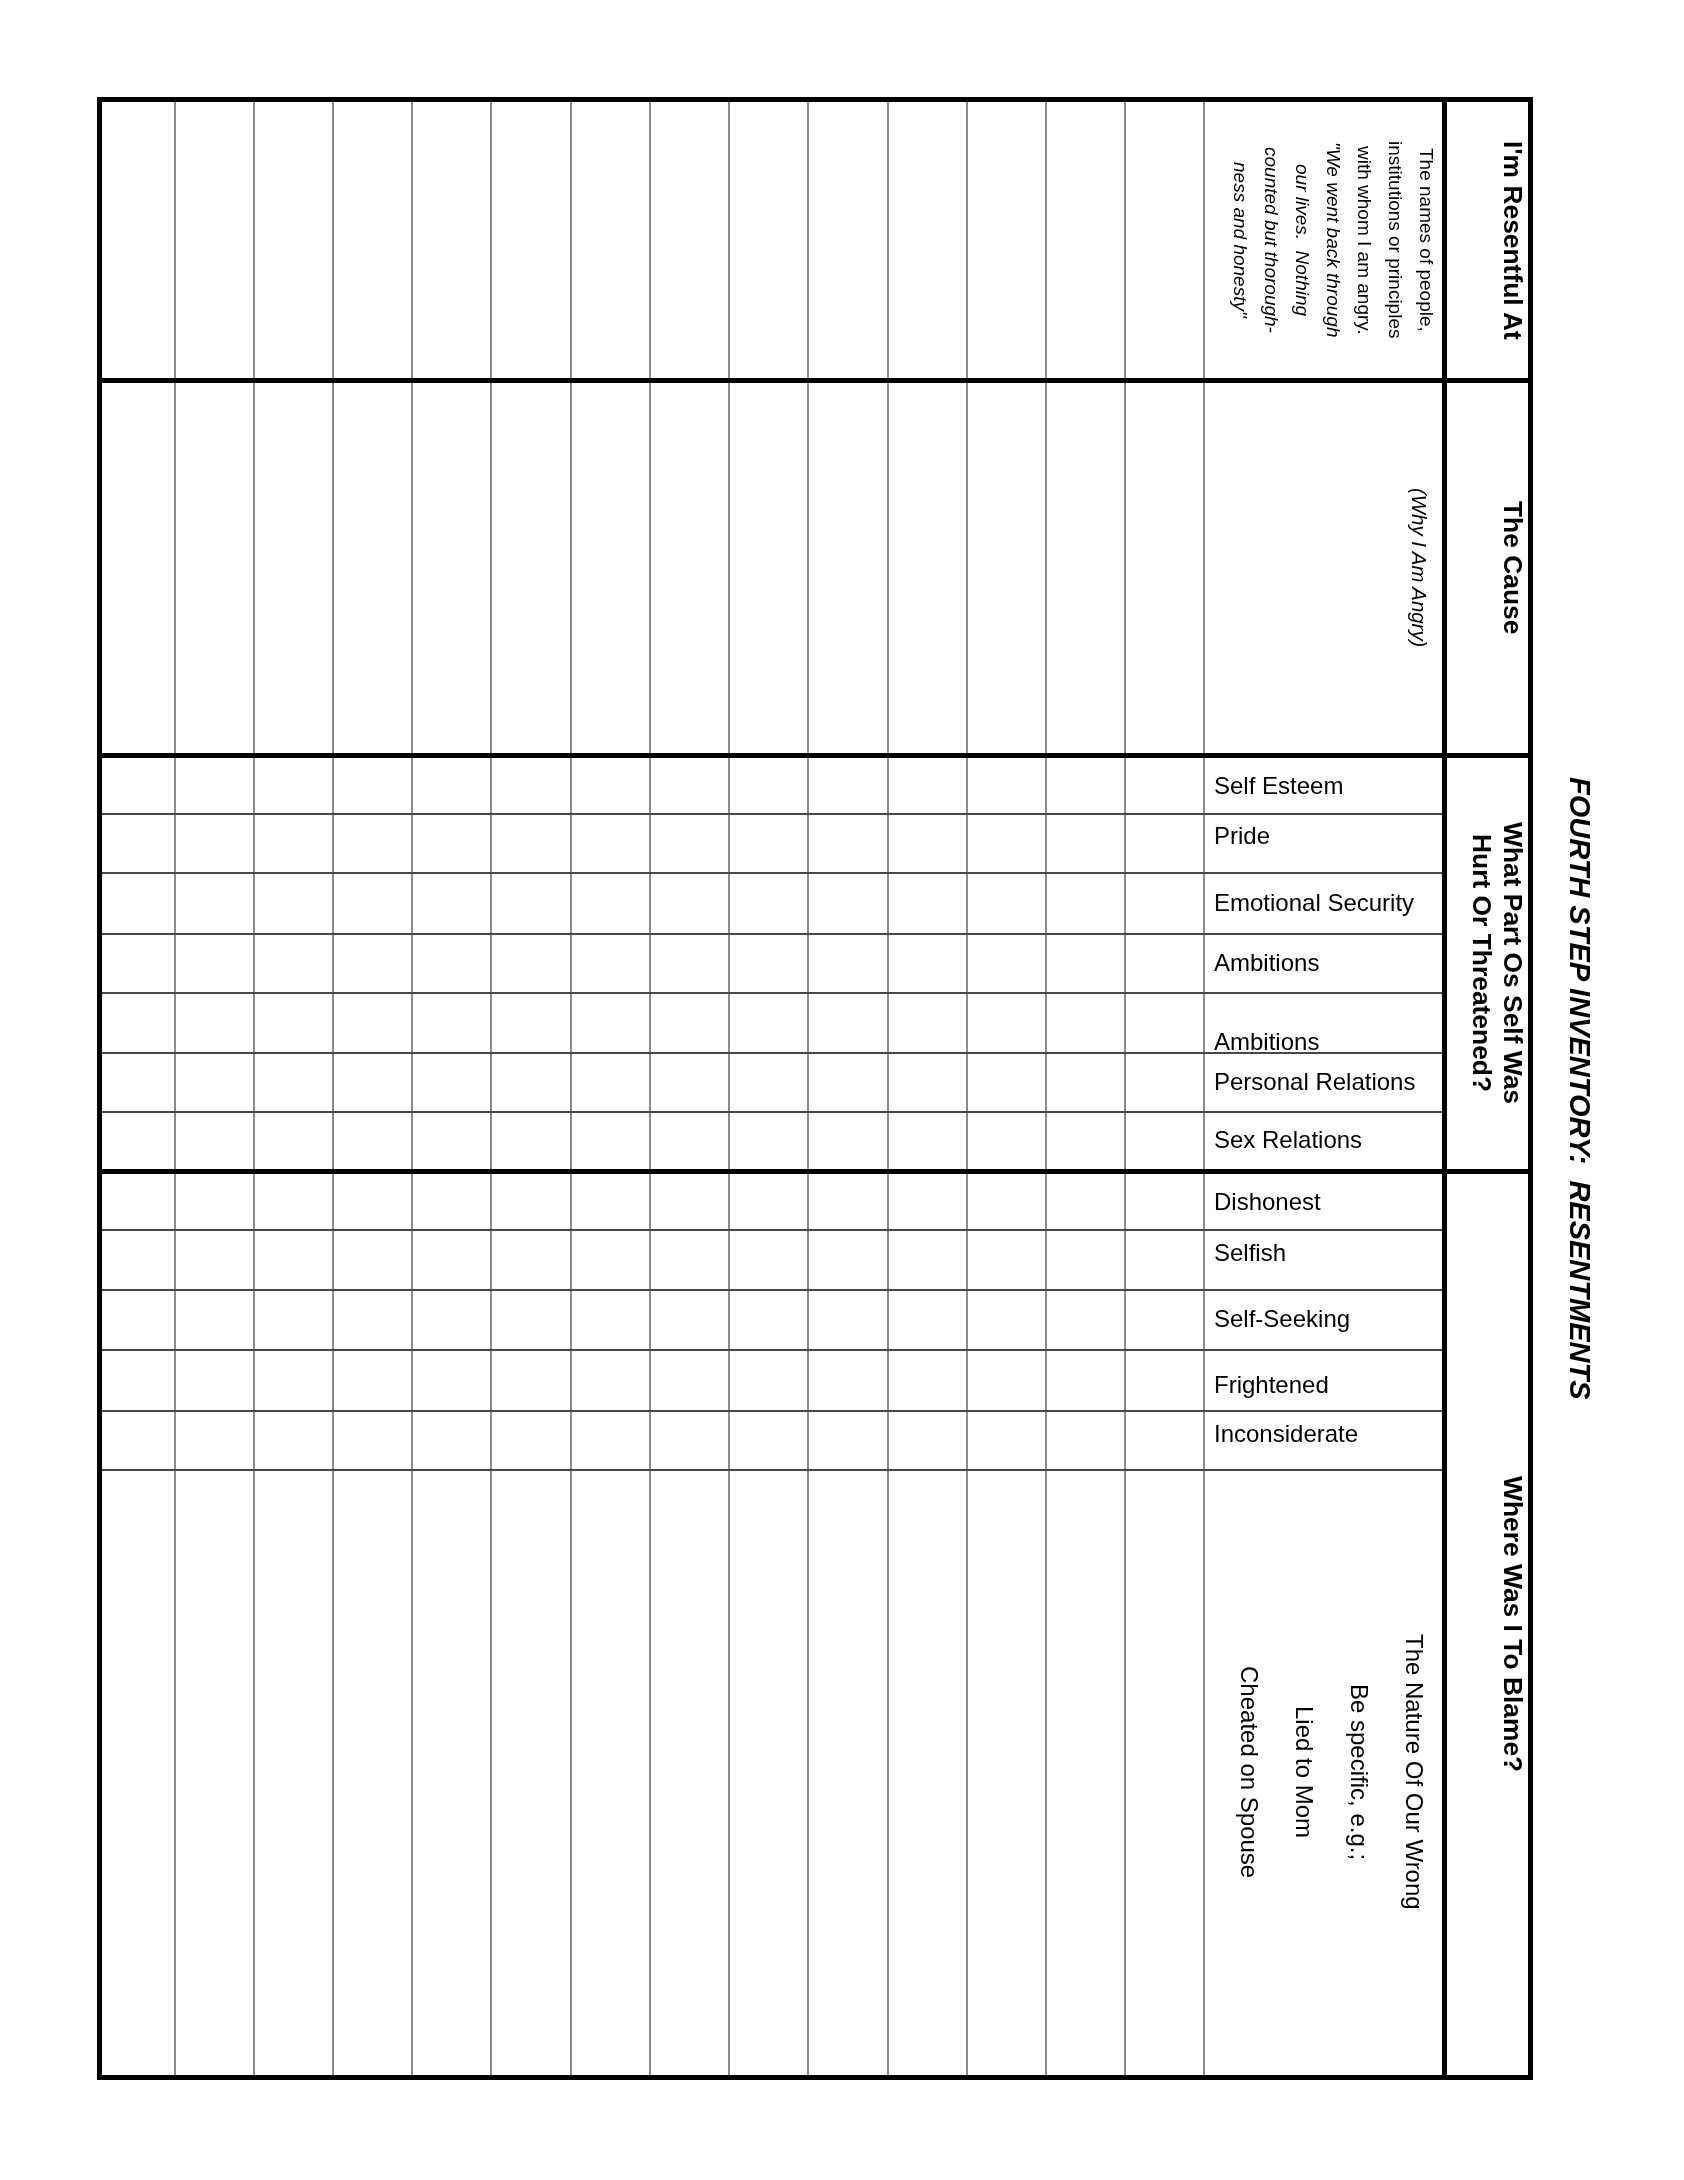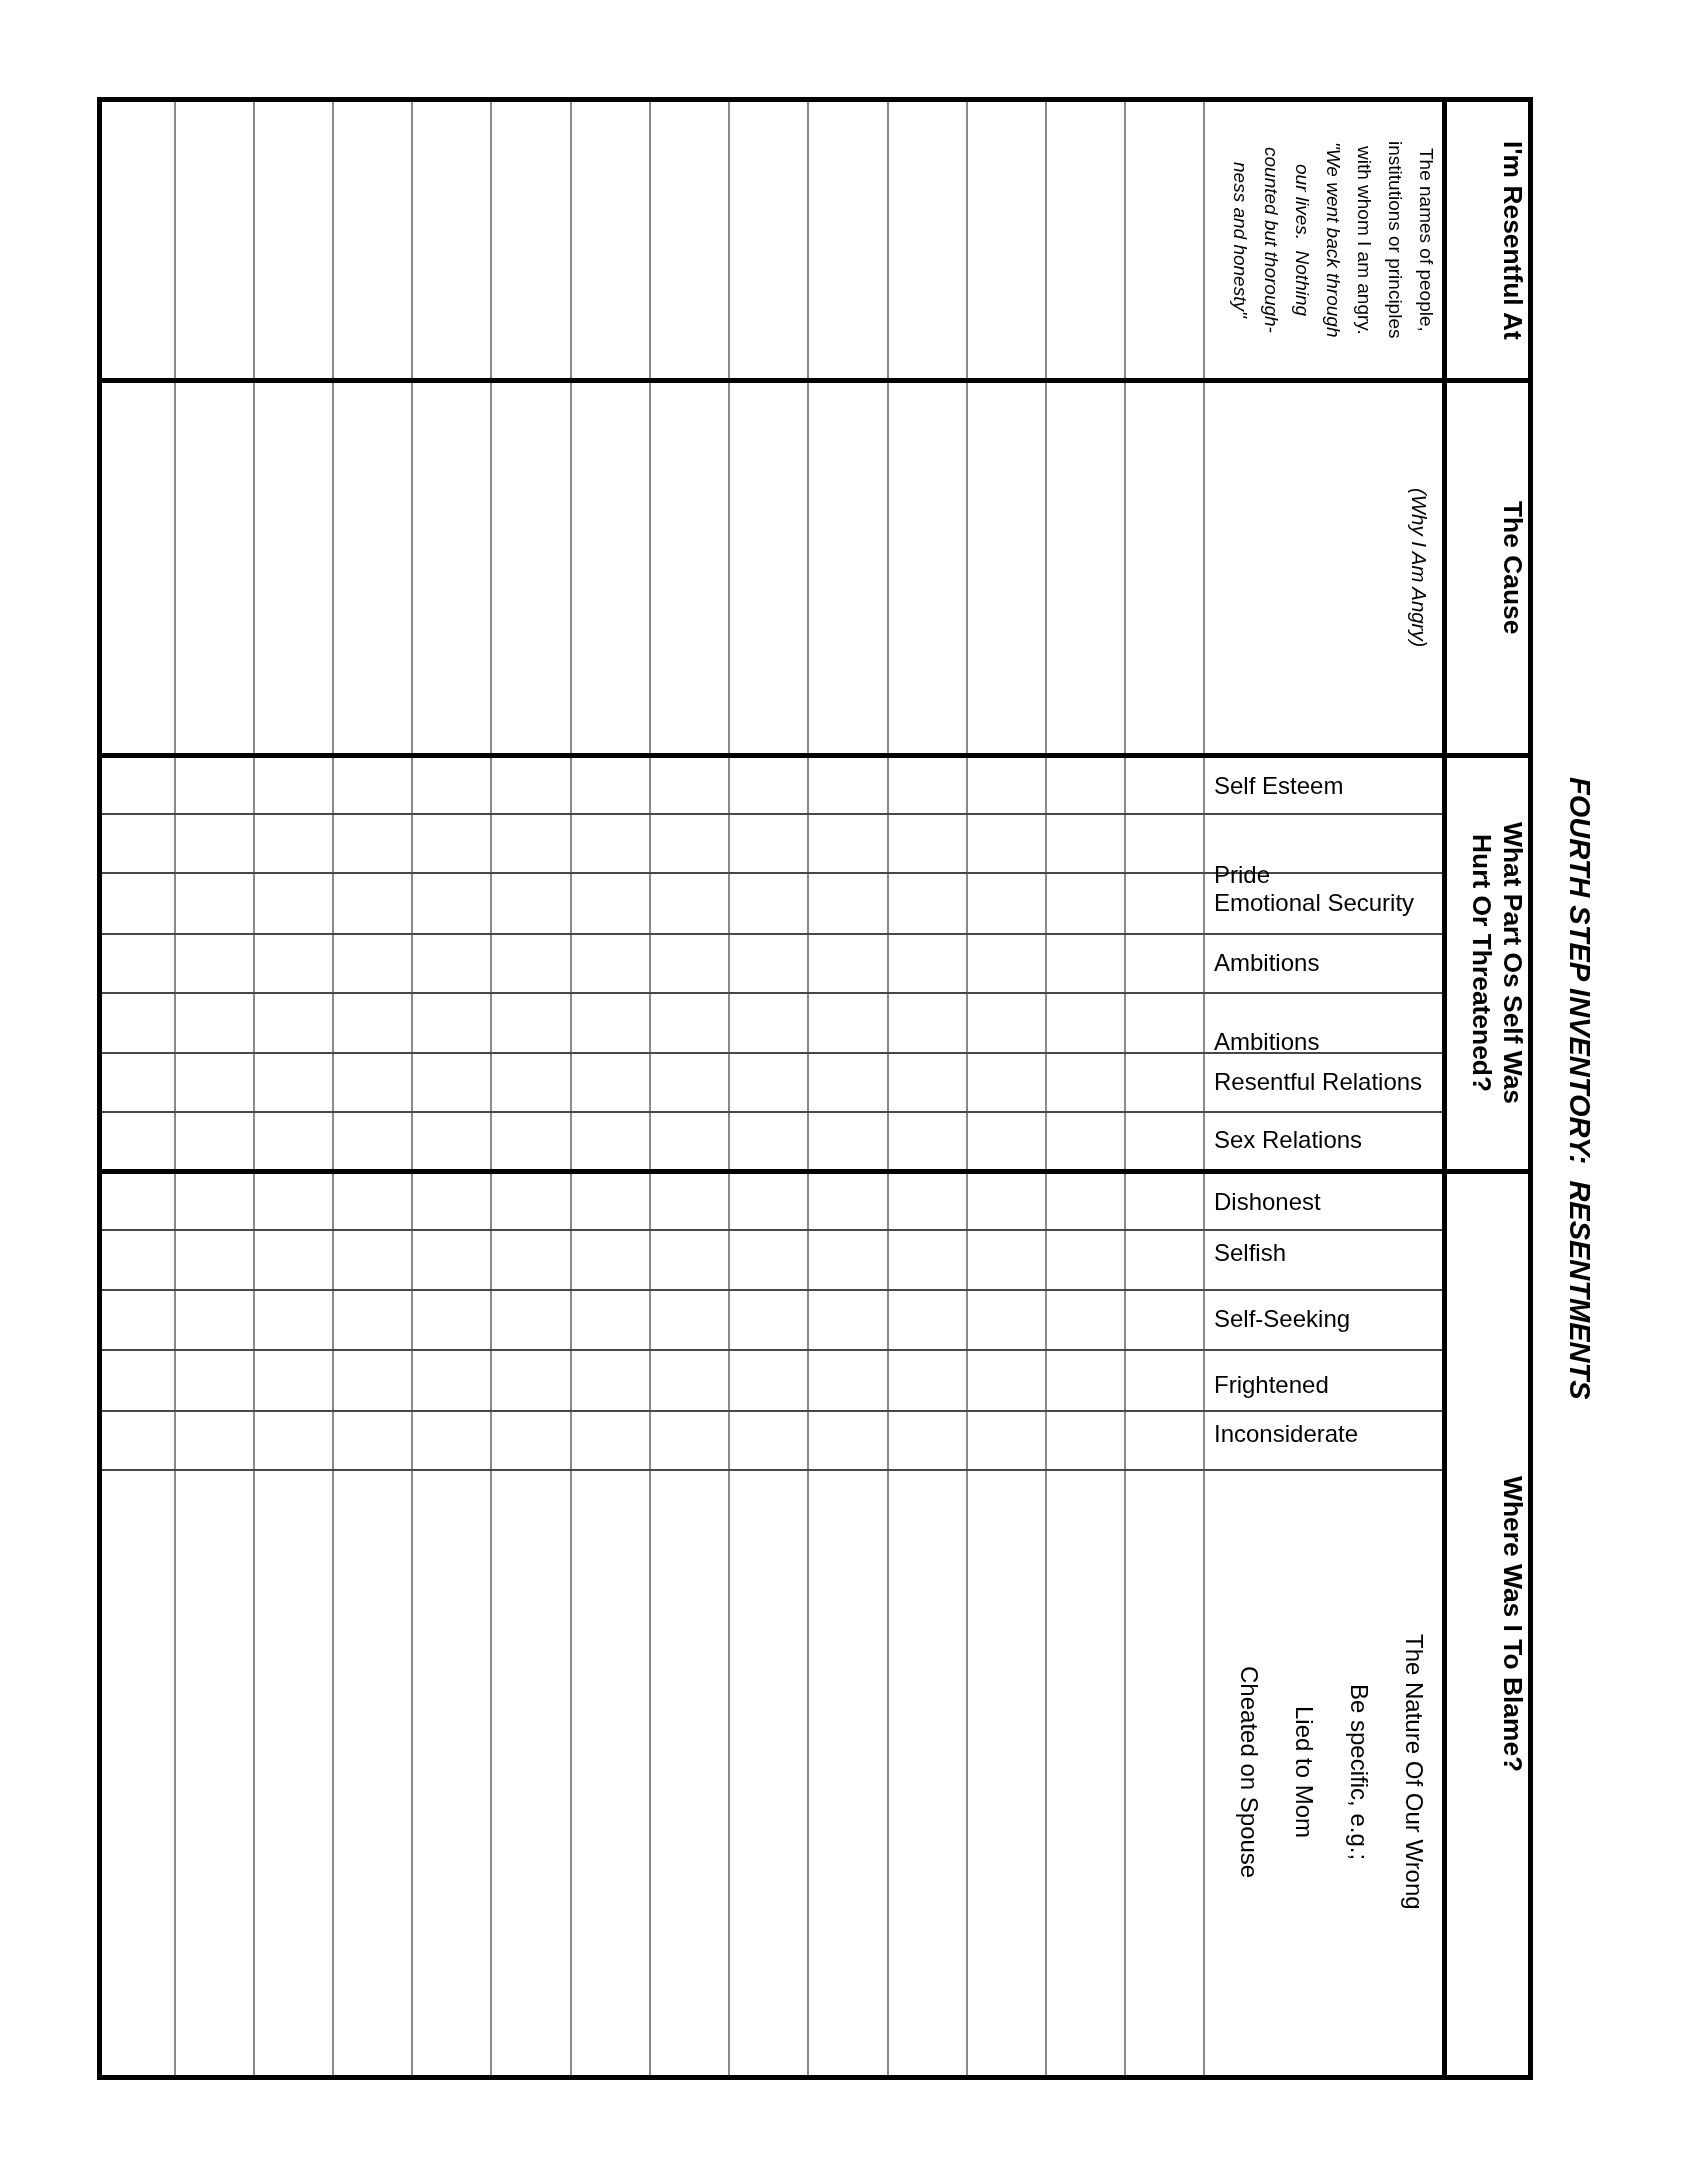--- a/index.html
+++ b/index.html
@@ -86,25 +86,25 @@
         <div class="line">"We went back through</div>
         <div class="line">our lives.  Nothing</div>
         <div class="line">counted but thorough-</div>
         <div class="line">ness and honesty"</div>
       </div>
     </div>
 
     <div class="desc vtext cause-note" style="top:281px;height:370px">(Why I Am Angry)</div>
 
     <div class="strip-label" style="top:656px;height:55px">Self Esteem</div>
-    <div class="strip-label" style="top:750px;height:46px">Pride</div>
+    <div class="strip-label" style="top:711px;height:46px">Pride</div>
     <div class="strip-label" style="top:770px;height:61px">Emotional Security</div>
     <div class="strip-label" style="top:831px;height:59px">Ambitions</div>
     <div class="strip-label" style="top:910px;height:60px">Ambitions</div>
-    <div class="strip-label" style="top:950px;height:60px">Resentful Relations</div>
+    <div class="strip-label" style="top:950px;height:60px">Personal Relations</div>
     <div class="strip-label" style="top:1009px;height:58px">Sex Relations</div>
 
     <div class="strip-label" style="top:1072px;height:55px">Dishonest</div>
     <div class="strip-label" style="top:1127px;height:48px">Selfish</div>
     <div class="strip-label" style="top:1187px;height:60px">Self-Seeking</div>
     <div class="strip-label" style="top:1247px;height:71px">Frightened</div>
     <div class="strip-label" style="top:1308px;height:48px">Inconsiderate</div>
 
     <div class="notes vtext">
       <div class="line">The Nature Of Our Wrong</div>

